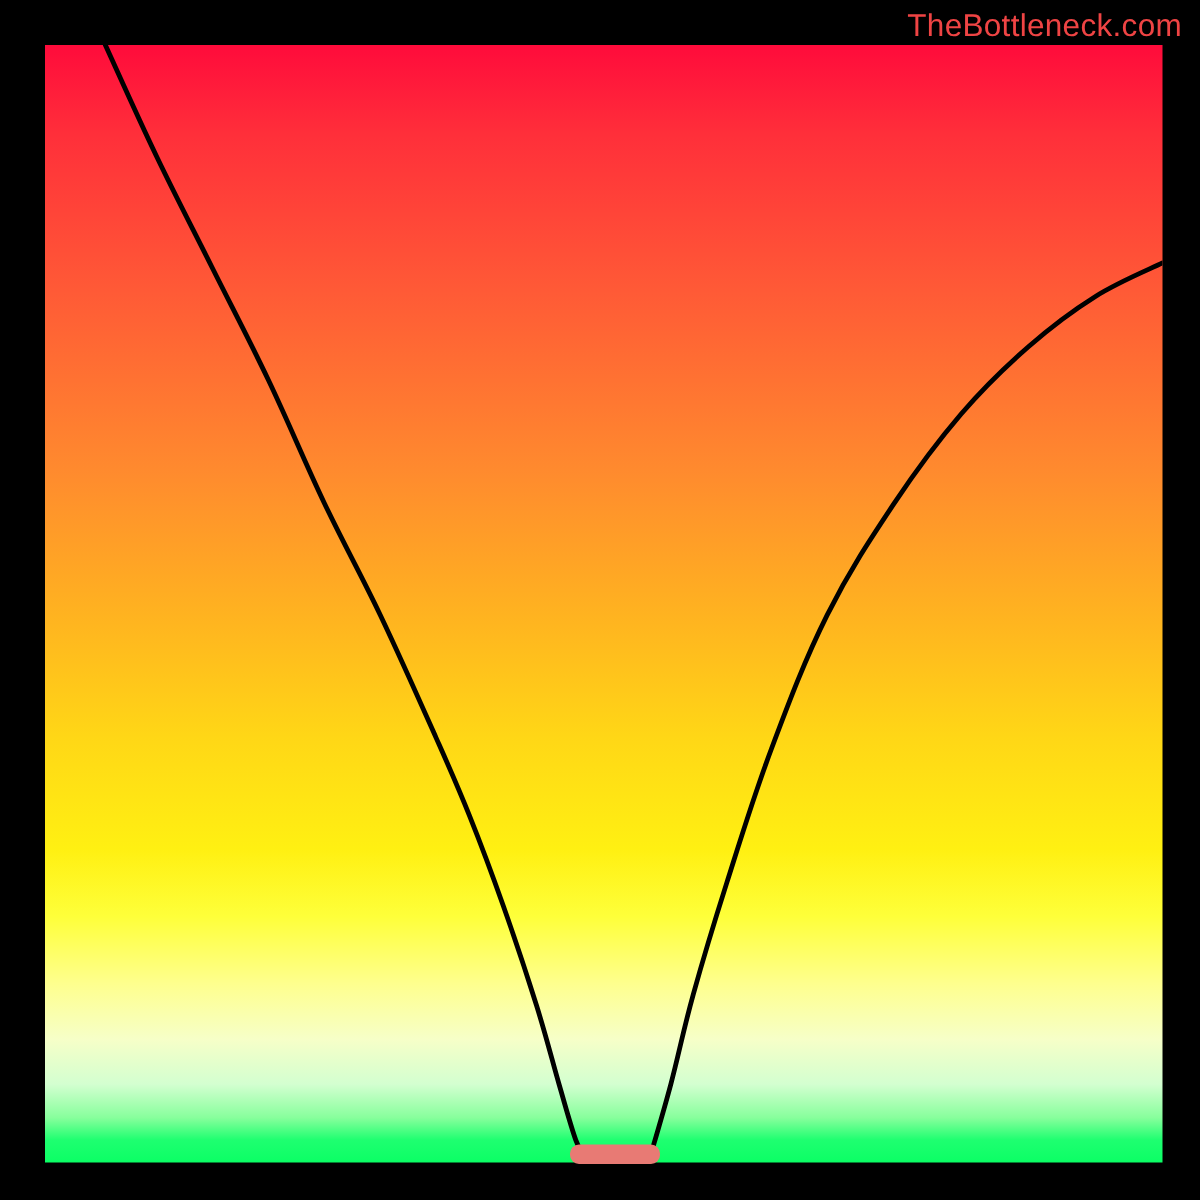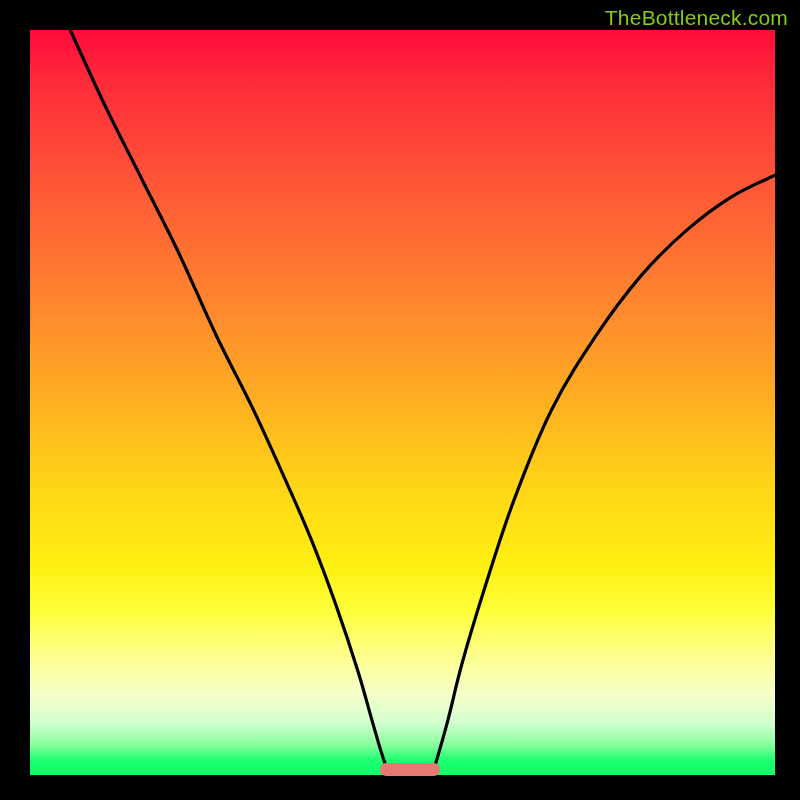--- a/index.html
+++ b/index.html
@@ -32,21 +32,21 @@
       #d3ffd0 93%,
       #87ff9c 96%,
       #1eff70 98%,
       #0bff65 100%
     );
   }
   .watermark {
     position: absolute;
     top: 6px;
     right: 12px;
-    color: #84cc16;
+    color: #ef4444;
     font-size: 21px;
     font-weight: 400;
     letter-spacing: 0.2px;
     z-index: 5;
   }
   svg.curves {
     position: absolute;
     left: 0;
     top: 0;
     width: 745px;

